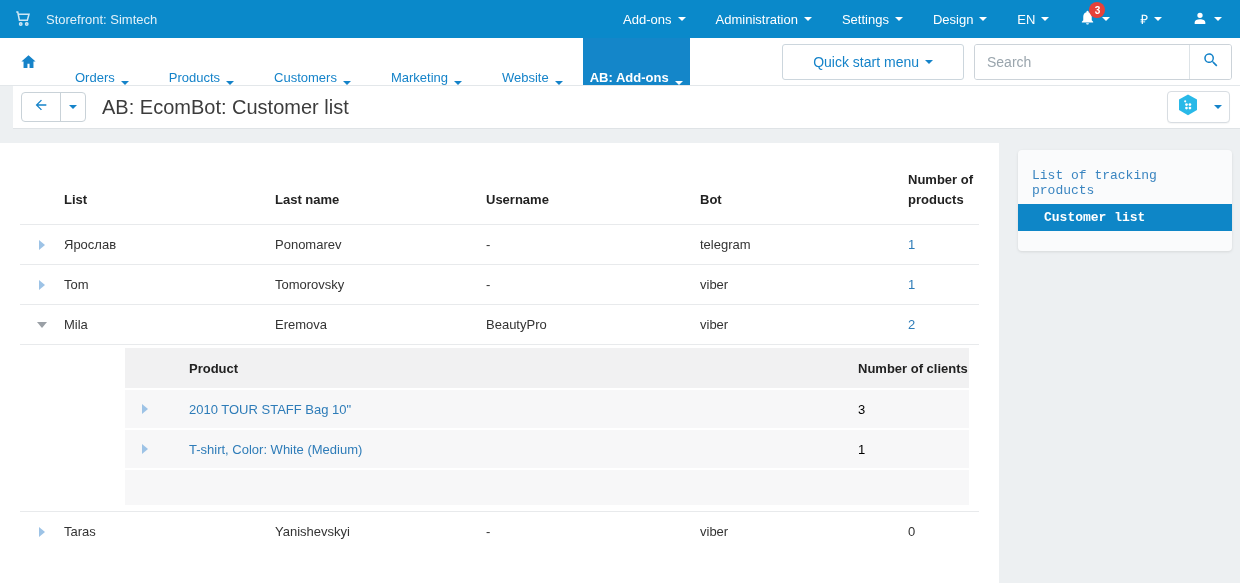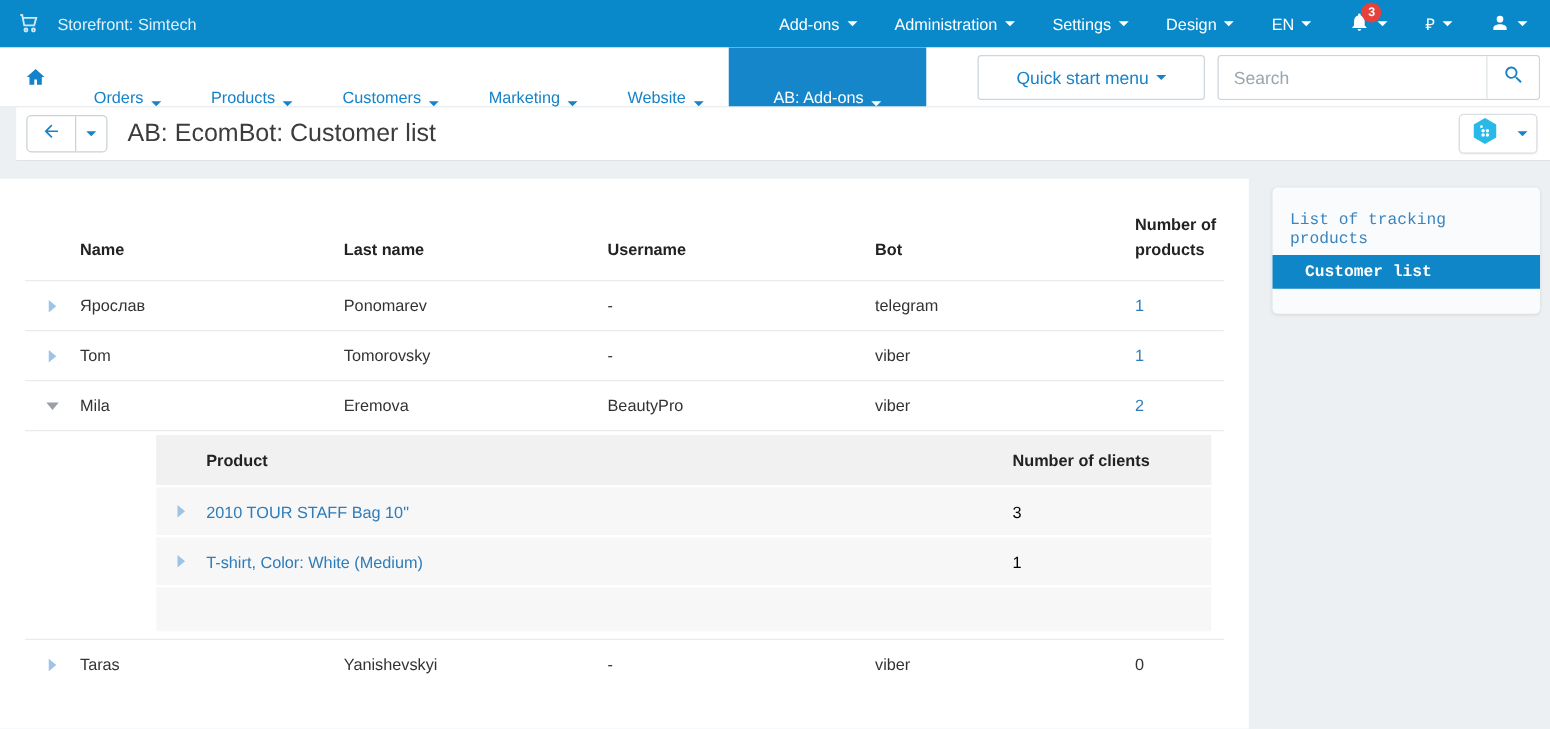--- a/index.html
+++ b/index.html
@@ -22,21 +22,21 @@
     font-size:10px; min-width:16px; height:16px; border-radius:8px; display:flex;
     align-items:center; justify-content:center; padding:0 4px; font-weight:bold; }
 
   
   .navbar { height:48px; background:#fff; display:flex; align-items:center;
     justify-content:space-between; border-bottom:1px solid #e3e7ea; font-size:13px; }
   .nav-left { display:flex; align-items:center; height:100%; }
   .home-btn { padding:0 18px 0 20px; color:#1583c9; cursor:pointer; display:flex; align-items:center; height:100%; }
   .nav-item { color:#1583c9; padding:0 20px; cursor:pointer; display:flex;
     align-items:flex-end; height:100%; }
-  .nav-item.active { background:#1486c9; color:#fff; padding:0 36px; }
+  .nav-item.active { background:#1486c9; color:#fff; padding:0 7px;font-weight:bold; }
   .nav-right { display:flex; align-items:center; gap:10px; padding-right:8px; }
   .quick-start { border:1px solid #ccd6dd; border-radius:3px; background:#fff;
     color:#1583c9; font-size:14px; height:36px; padding:0 30px; display:flex;
     align-items:center; cursor:pointer; }
   .search-group { display:flex; border:1px solid #ccd3d9; border-radius:3px;
     background:#fff; height:36px; overflow:hidden; }
   .search-input { border:none; outline:none; width:214px; padding:0 12px;
     font-size:14px; color:#333; font-family:"Liberation Sans",sans-serif; }
   .search-input::placeholder { color:#9aa5ad; }
   .search-btn { width:42px; border:none; border-left:1px solid #dde3e7; background:#fff;
@@ -75,21 +75,21 @@
   .tri-right { width:0; height:0; border-top:5px solid transparent;
     border-bottom:5px solid transparent; border-left:6px solid #9dc3e6; cursor:pointer; }
   .tri-down { width:0; height:0; border-left:5px solid transparent;
     border-right:5px solid transparent; border-top:6px solid #9aa0a6; cursor:pointer; }
   a.tbl-link { color:#2e7cb8; text-decoration:none; cursor:pointer; }
   .num-plain { color:#333; }
 
   
   .subtable { margin:3px 10px 6px 105px; background:#f7f7f8; font-size:13px;
     padding-bottom:35px; }
-  .sub-grid { display:grid; grid-template-columns:40px 645px 160px; align-items:center; }
+  .sub-grid { display:grid; grid-template-columns:40px 645px 160px; align-items:center;gap:24px; }
   .sub-head { background:#f1f1f2; height:42px; border-bottom:2px solid #fff;
     font-weight:bold; color:#222; }
   .sub-row { height:40px; border-bottom:2px solid #fff; }
 
   
   .sidebar-card { width:214px; margin-left:19px; margin-top:21px; background:#fafbfc;
     border-radius:4px; box-shadow:0 1px 3px rgba(0,0,0,.10); padding:12px 0 20px;
     font-size:13px; }
   .side-item { padding:6px 14px; color:#3a85c0; cursor:pointer;font-family:Liberation Mono, monospace; }
   .side-item.active { background:#0e86c7; color:#fff; font-weight:bold; padding:6px 26px; }
@@ -235,21 +235,21 @@
     <i class="caret"></i>
   </span>
 </div>
 
 <div class="content">
 
   <div class="main-panel">
 
     <div class="grid-row thead">
       <div></div>
-      <div class="th">Name</div>
+      <div class="th">List</div>
       <div class="th">Last name</div>
       <div class="th">Username</div>
       <div class="th">Bot</div>
       <div class="th">Number of products</div>
     </div>
 
     <div class="grid-row data-row">
       <div class="cell-caret">
           <span class="tri-right"></span>
         </div>

